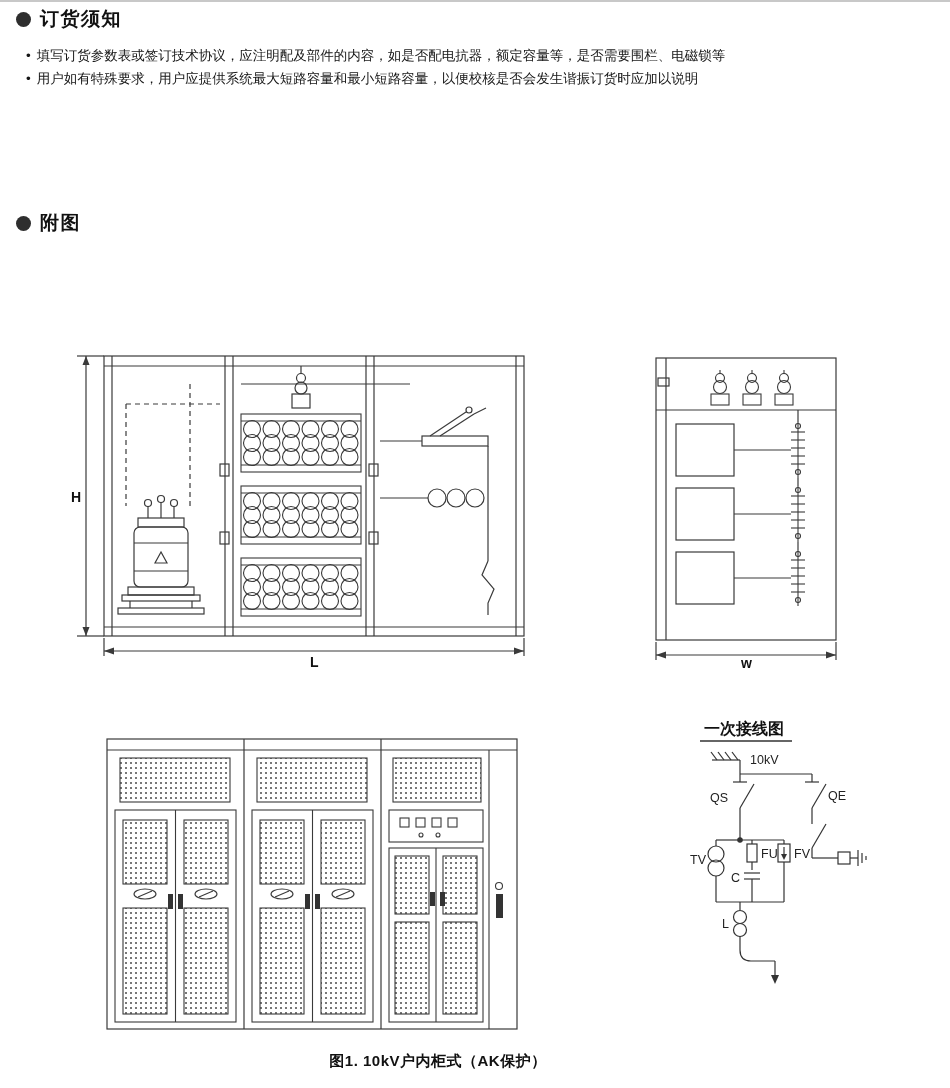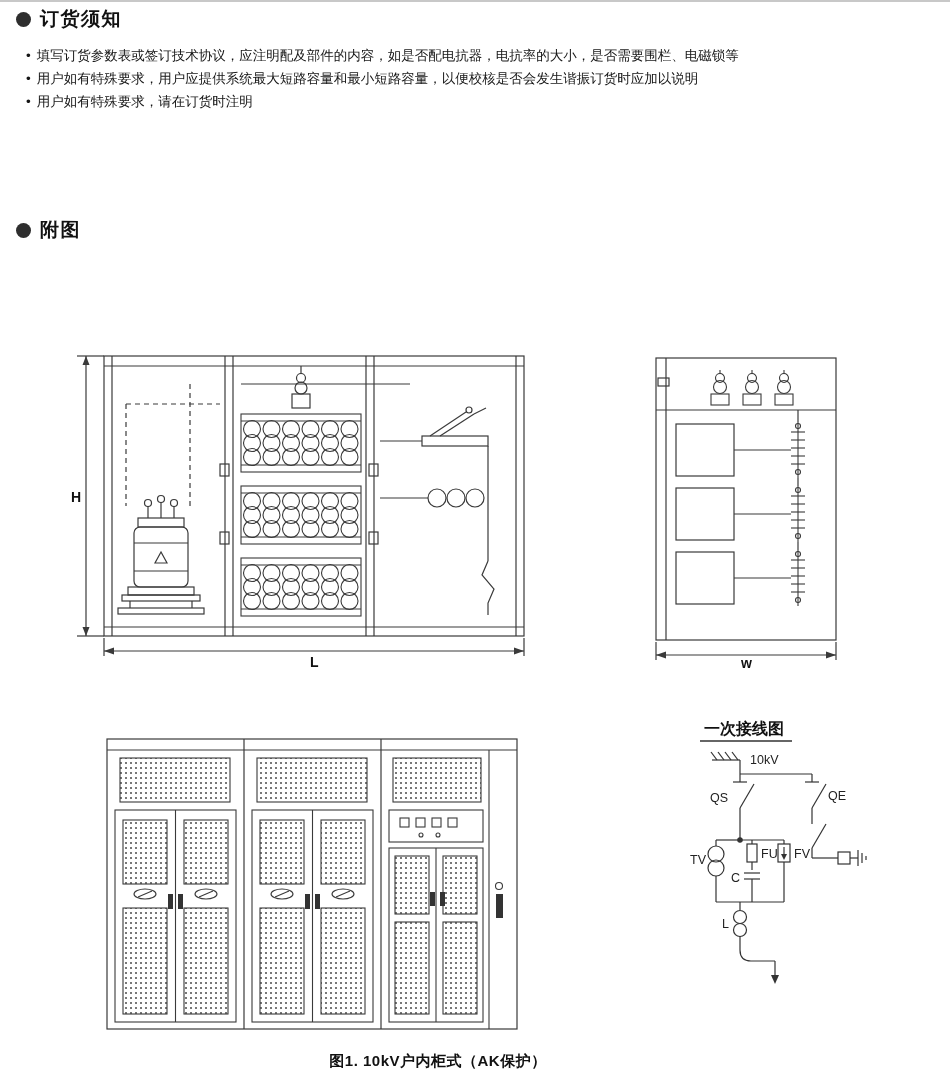--- a/index.html
+++ b/index.html
@@ -24,31 +24,28 @@
 <div class="page">
   <div class="toprule"></div>
 
   <div class="sec-head" style="top:6px">
     <span class="sec-dot"></span>
     <span class="sec-title">订货须知</span>
   </div>
 
   <ul class="bullets">
     <li>
-      <span class="b">•</span><span>填写订货参数表或签订技术协议，应注明配及部件的内容，如是否配电抗器，电抗率的大小，是否需要围栏、电磁锁等</span>
+      <span class="b">•</span><span>填写订货参数表或签订技术协议，应注明配及部件的内容，如是否配电抗器，额定容量等，是否需要围栏、电磁锁等</span>
     </li>
     <li>
       <span class="b">•</span><span>用户如有特殊要求，用户应提供系统最大短路容量和最小短路容量，以便校核是否会发生谐振订货时应加以说明</span>
     </li>
-    <li>
-      <span class="b">•</span><span>用户如有特殊要求，请在订货时注明</span>
-    </li>
   </ul>
 
-  <div class="sec-head" style="top:217px">
+  <div class="sec-head" style="top:210px">
     <span class="sec-dot"></span>
     <span class="sec-title">附图</span>
   </div>
 
   <svg class="fig" style="left:70px;top:346px" width="460" height="324" viewBox="0 0 460 324">
     <defs>
       <g id="caprow" stroke="#3a3a3a" fill="none" stroke-width="1.1">
         <circle cx="182" cy="0" r="8.5"></circle>
           <circle cx="201.5" cy="0" r="8.5"></circle>
           <circle cx="221" cy="0" r="8.5"></circle>

